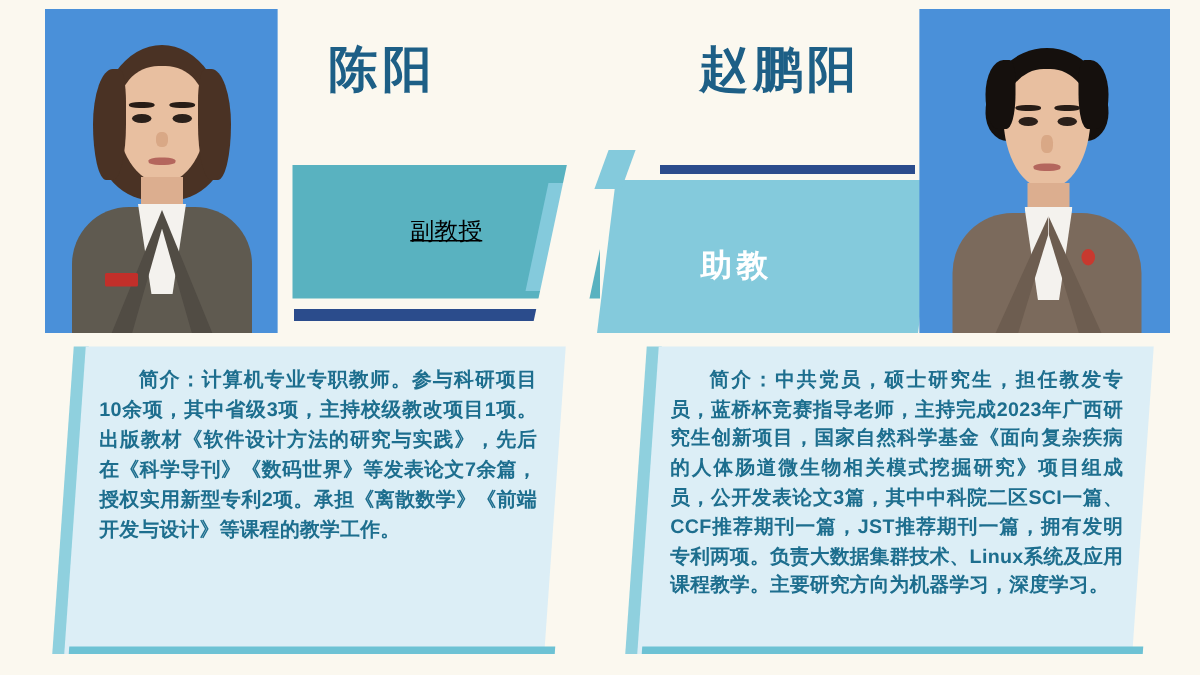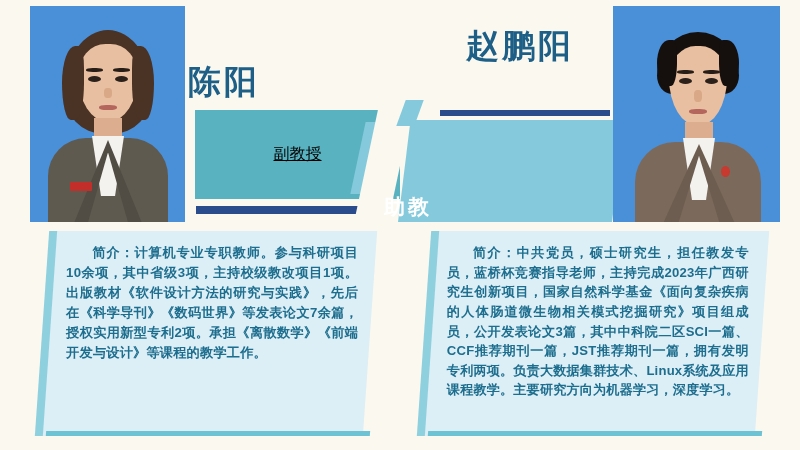--- a/index.html
+++ b/index.html
@@ -31,21 +31,21 @@
   .p-brow{position:absolute;background:#271c16;border-radius:40%;}
   .p-eye{position:absolute;background:#2b201a;border-radius:50%;}
   .p-mouth{position:absolute;background:#b4665d;border-radius:40%;}
   .p-nose{position:absolute;background:#d9a886;border-radius:40%;}
 
   
   .name{
     position:absolute;font-weight:bold;color:#1d5f86;
     letter-spacing:3px;white-space:nowrap;
   }
-  .name-left{left:188px;top:24px;font-size:33px;margin-top:36px;}
+  .name-left{left:219px;top:24px;font-size:33px;}
   .name-right{left:466px;top:24px;font-size:33px;}
 
   
   .band-left{
     position:absolute;left:195px;top:110px;width:205px;height:89px;
     background:#59b2c0;
   }
   .band-left-inner{
     position:absolute;left:0;top:0;width:100%;height:100%;
     display:flex;align-items:center;justify-content:center;text-decoration:underline;
@@ -62,21 +62,21 @@
   }
 
   
   .band-right{
     position:absolute;left:398px;top:120px;width:214px;height:102px;
     background:#84cadc;
     transform:skewX(-7deg);transform-origin:bottom left;
   }
   .band-right-label{
     position:absolute;left:398px;top:120px;width:214px;height:102px;
-    display:flex;align-items:center;justify-content:flex-start;margin-top:30px;
+    display:flex;align-items:center;justify-content:center;
   }
   .band-right-label .title{
     color:#ffffff;font-size:21px;font-weight:bold;letter-spacing:3px;
     transform:translateX(-14px) translateY(6px);
   }
   .navy-right{
     position:absolute;left:440px;top:110px;width:170px;height:6px;background:#2b4c8c;
   }
   
   .chip-a{

